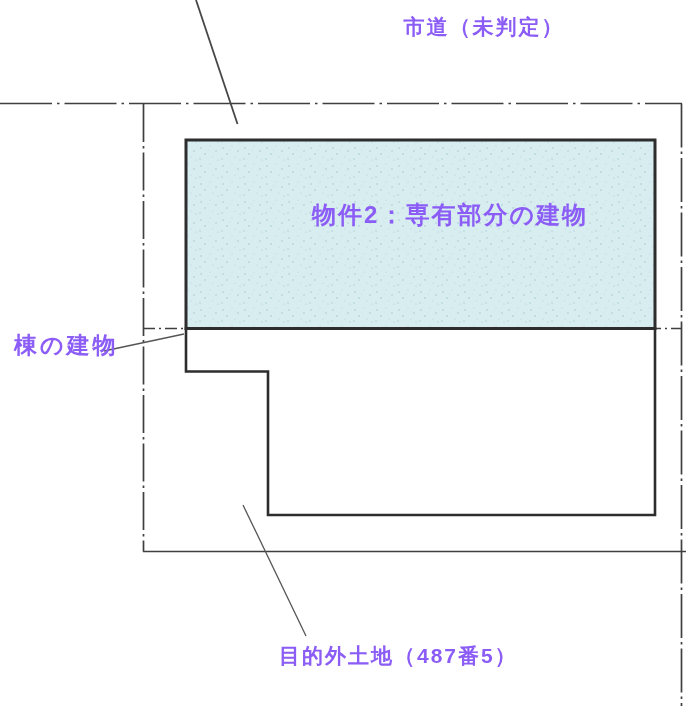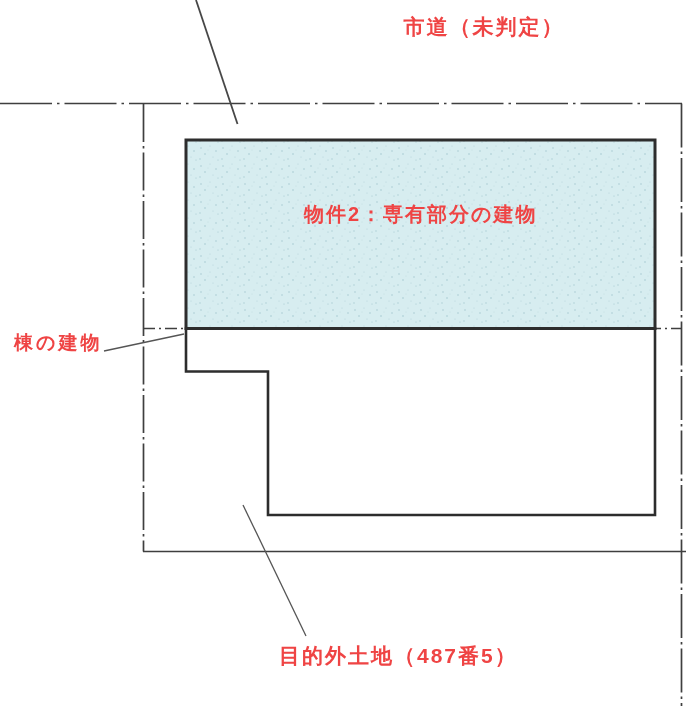--- a/index.html
+++ b/index.html
@@ -16,45 +16,46 @@
     font-family: "Liberation Sans", sans-serif;
     color: #1c1c1c;
   }
   .linework {
     position: absolute;
     left: 0;
     top: 0;
   }
   .label {
     position: absolute;
-    color: #ef4444;
+    color: #8b5cf6;
     font-weight: 600;
     white-space: nowrap;
   }
   .road-label {
     left: 388px;
     top: 12px;
     width: 192px;
     text-align: center;
     font-size: 21px;
     line-height: 30px;
     letter-spacing: 2px;
   }
   .unit-label {
-    left: 304px;
+    left: 272px;
     top: 190px;
     width: 356px;
-    font-size: 20px;
+    text-align: center;
+    font-size: 24px;
     line-height: 49px;
     letter-spacing: 2px;
   }
   .building-label {
     left: 14px;
     top: 330px;
-    font-size: 19px;
+    font-size: 23px;
     letter-spacing: 3px;
   }
   .other-land-label {
     left: 279px;
     top: 642px;
     font-size: 21px;
     letter-spacing: 2px;
   }
 </style>
 </head>

